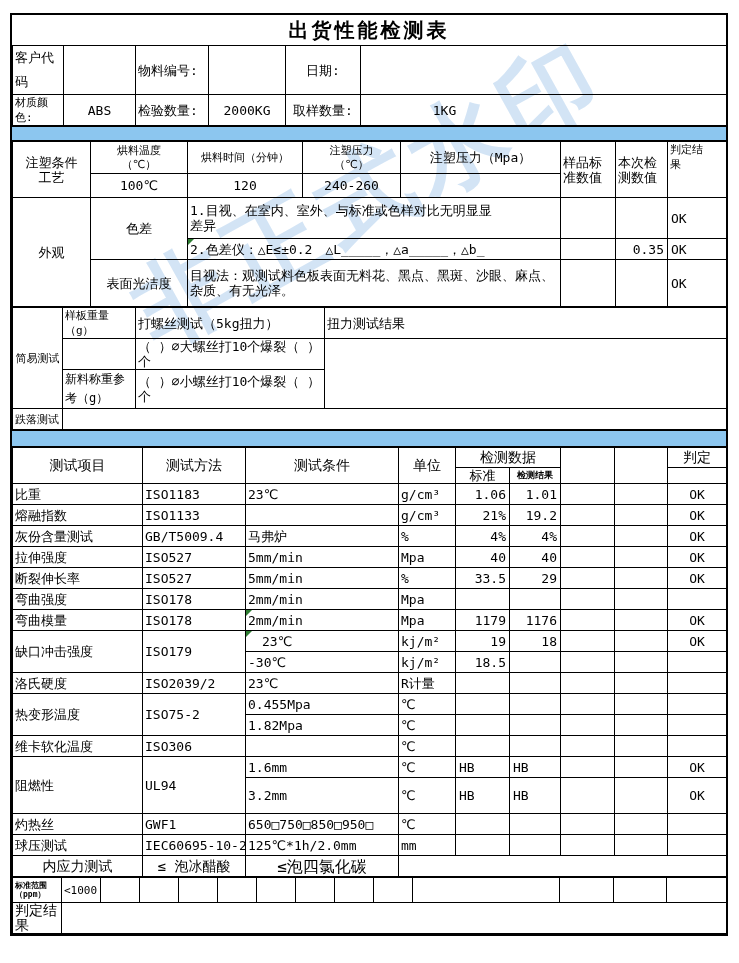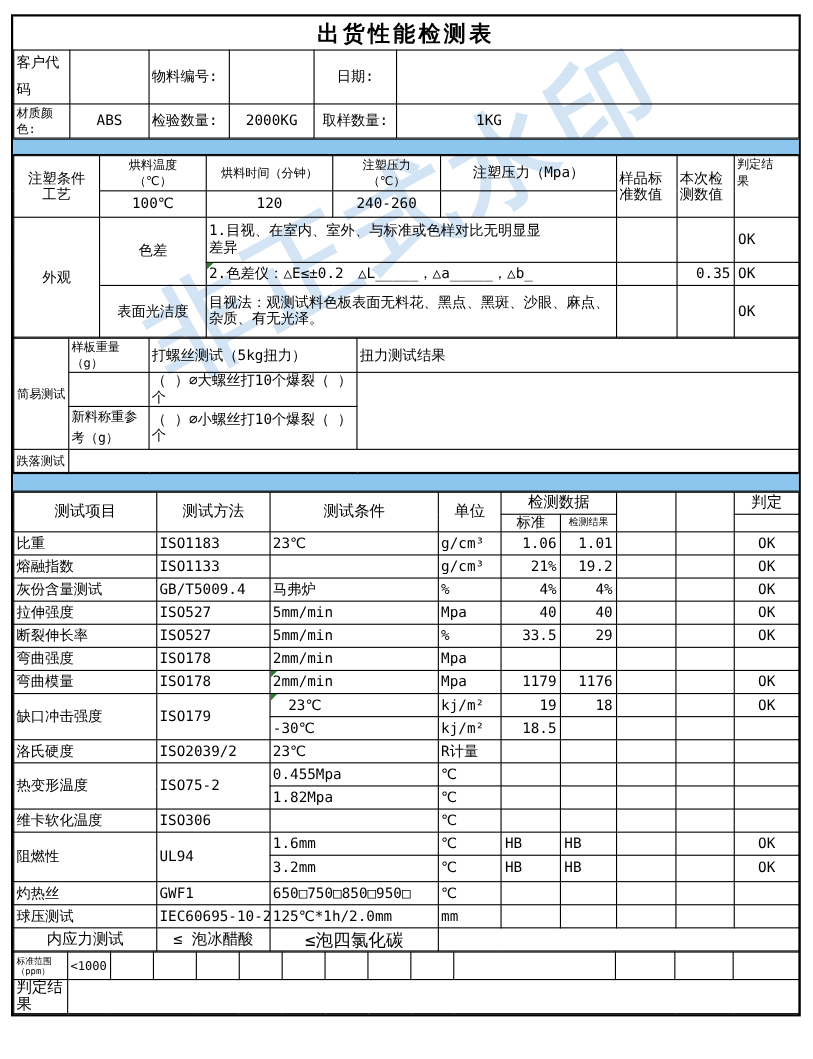--- a/index.html
+++ b/index.html
@@ -14,21 +14,21 @@
   .fileno-row{height:13px;line-height:13px;text-align:right;font-size:11px;padding-right:3px;}
   table{border-collapse:collapse;table-layout:fixed;width:714px;background:transparent;}
   td{border:1px solid #000;font-size:13px;padding:0 2px;overflow:hidden;vertical-align:middle;
      line-height:15px;word-break:break-all;}
   .bar{height:13px;background:#8CC6EF;border-top:1px solid #000;border-bottom:1px solid #000;}
   .bar2{height:15px;}
   .ctr{text-align:center;}
   .num{text-align:right;padding-right:3px;}
   .la{text-align:left;padding-left:3px;}
   .sm{font-size:11px;}
-  .xs{font-size:8px;line-height:9px;}
+  .xs{font-size:8px;line-height:9px;font-weight:bold;}
   .s10{font-size:10px;}
   .wrap2{white-space:pre-line;}
   .clip{overflow:hidden;}
   .cust{line-height:24px;height:32px;vertical-align:top;}
   .refcell{line-height:19px;height:22px;vertical-align:top;font-size:12px;}
   .topalign{vertical-align:top;}
   .gt{position:relative;}
   .gt::before{content:"";position:absolute;left:0;top:0;width:0;height:0;
       border-left:6px solid #2E7D32;border-bottom:6px solid transparent;}
   .nowrapov{white-space:nowrap;overflow:visible;}
@@ -338,21 +338,21 @@
       <td rowspan="2">阻燃性</td>
       <td rowspan="2">UL94</td>
       <td>1.6mm</td>
       <td>℃</td>
       <td class="la">HB</td>
       <td class="la">HB</td>
       <td></td>
           <td></td>
       <td class="ctr">OK</td>
     </tr>
-    <tr style="height:24px">
+    <tr style="height:36px">
       <td>3.2mm</td>
       <td>℃</td>
       <td class="la">HB</td>
       <td class="la">HB</td>
       <td></td>
           <td></td>
       <td class="ctr">OK</td>
     </tr>
     <tr style="height:21px">
       <td>灼热丝</td>

